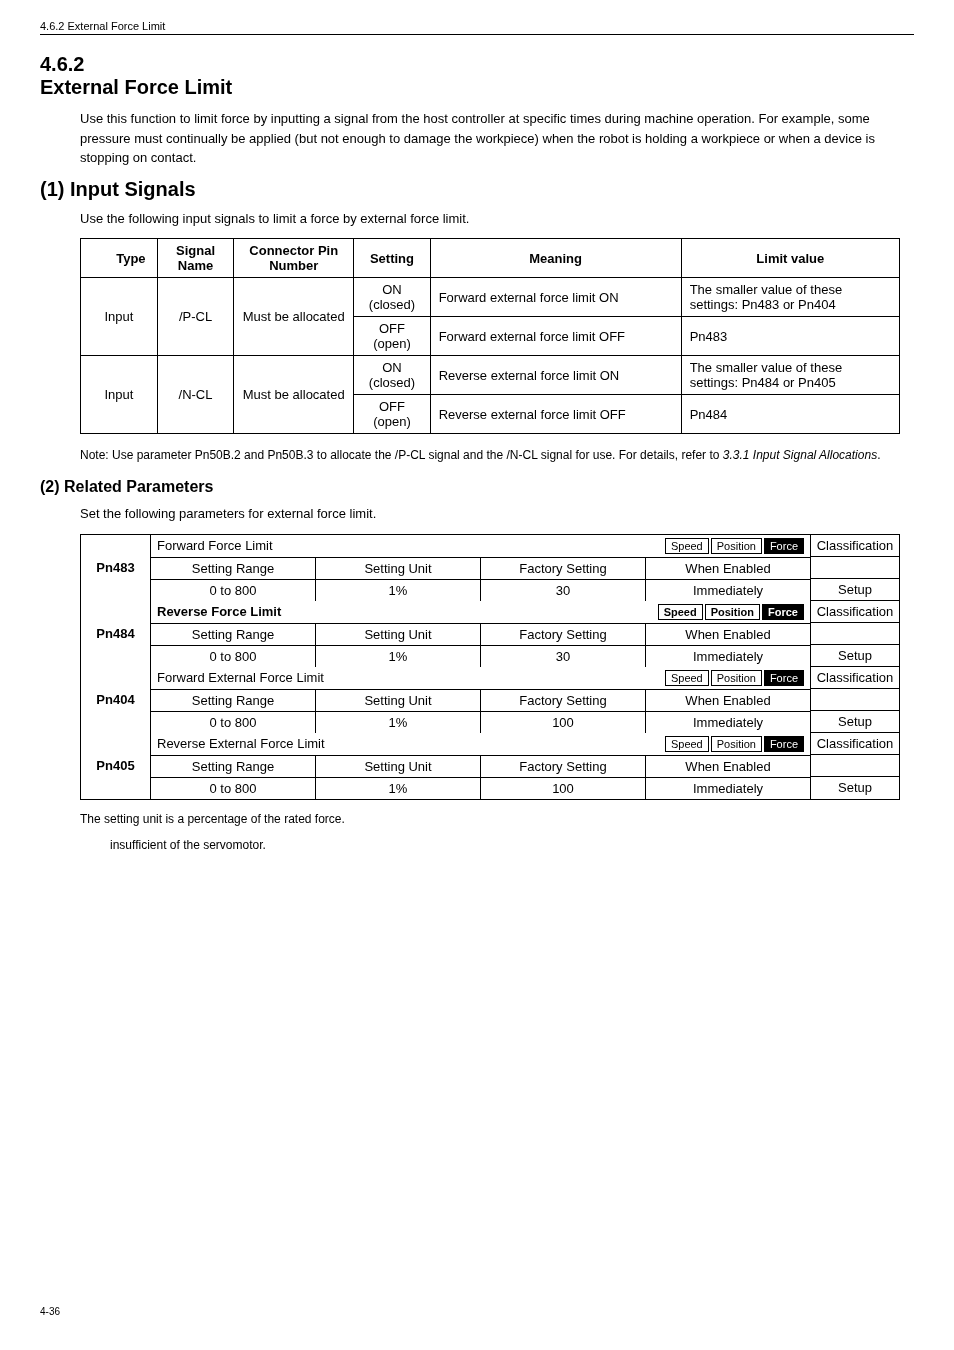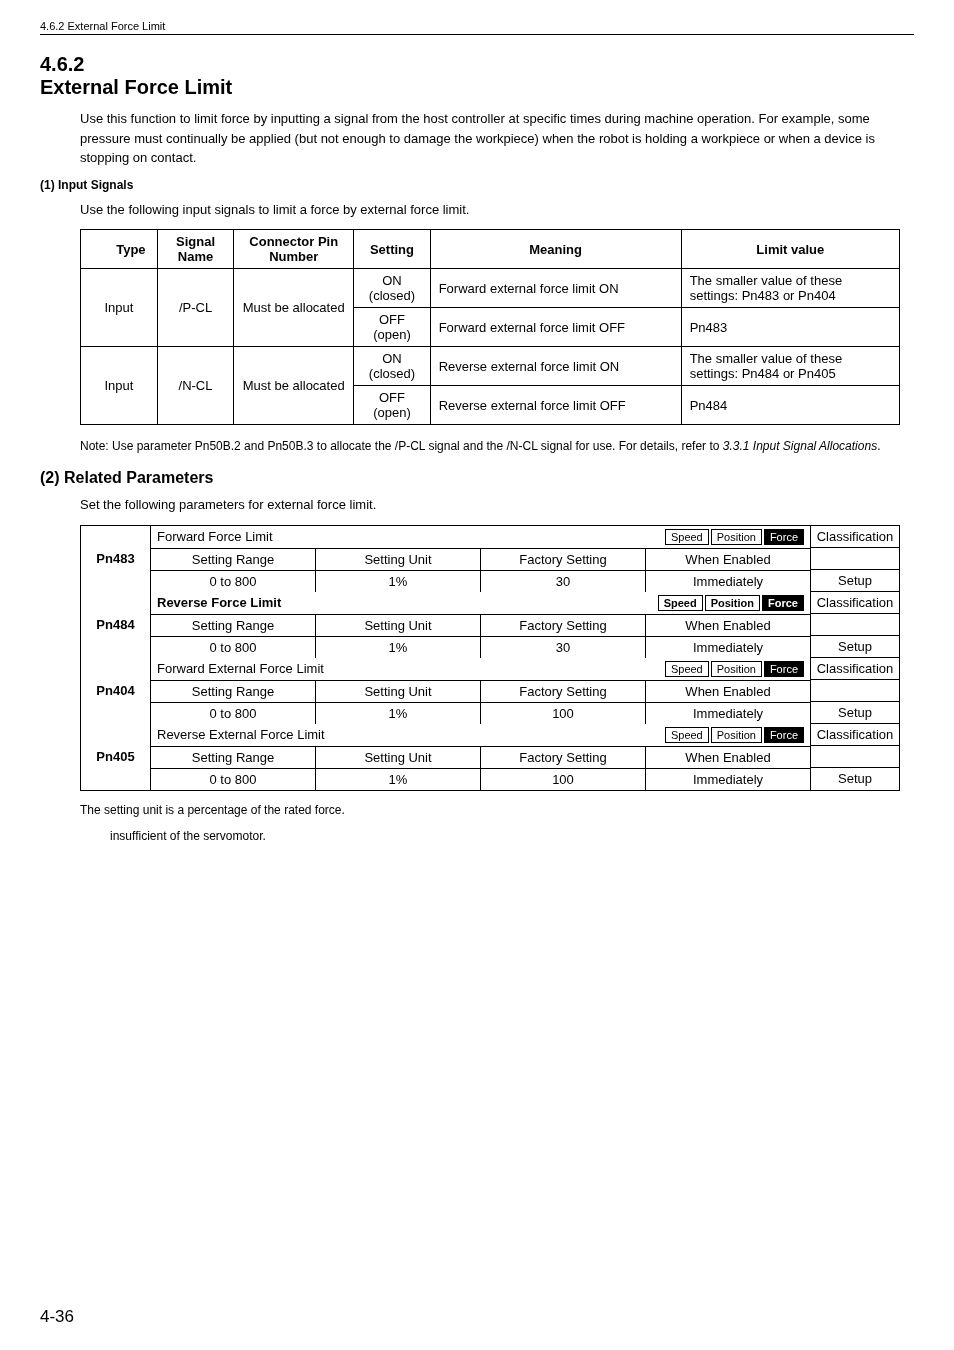--- a/index.html
+++ b/index.html
@@ -78,21 +78,21 @@
 
 <div style="display:flex; align-items:baseline; margin-top:18px; margin-bottom:10px;flex-direction:column;">
   <span style="font-size:20px; font-weight:bold; margin-right:8px;">4.6.2</span>
   <span style="font-size:20px; font-weight:bold;">External Force Limit</span>
 </div>
 
 <div class="body-text">Use this function to limit force by inputting a signal from the host controller at specific times during machine operation. For example, some pressure must continually be applied (but not enough to damage the workpiece) when the robot is holding a workpiece or when a device is stopping on contact.</div>
 
 <div style="margin-left:0;">
   <div style="display:flex; align-items:baseline; margin-bottom:8px;">
-    <span style="font-size:12px; font-weight:bold;">(1)  Input Signals</span>
+    <span style="font-size:20px; font-weight:bold;">(1)  Input Signals</span>
   </div>
   <div class="body-text">Use the following input signals to limit a force by external force limit.</div>
 </div>
 
 <div class="table-container">
   <table class="signals-table">
     <thead>
       <tr>
         <th style="width:60px;padding-left:32px;">Type</th>
         <th style="width:70px;">Signal Name</th>
@@ -288,13 +288,13 @@
 
 </div>
 
 <div class="note-section">
   <div style="margin-bottom:8px; margin-top:10px;">The setting unit is a percentage of the rated force.</div>
   <div>
     <span style="display:block; margin-left:30px;">insufficient of the servomotor.</span>
   </div>
 </div>
 
-<div style="position:fixed; bottom:23px; left:40px; font-size:17px;">4-36</div>
+<div style="position:fixed; bottom:33px; left:40px; font-size:10px;">4-36</div>
 
 </body></html>

